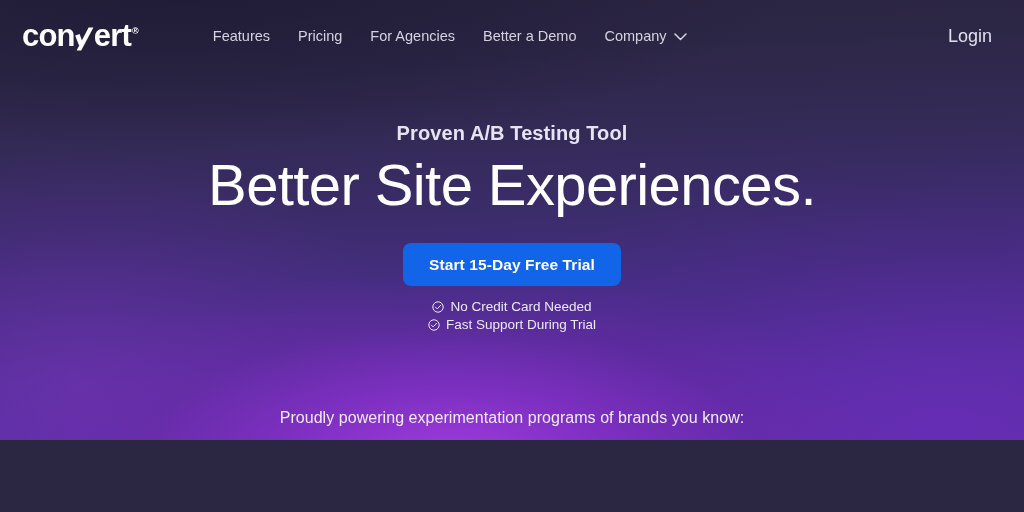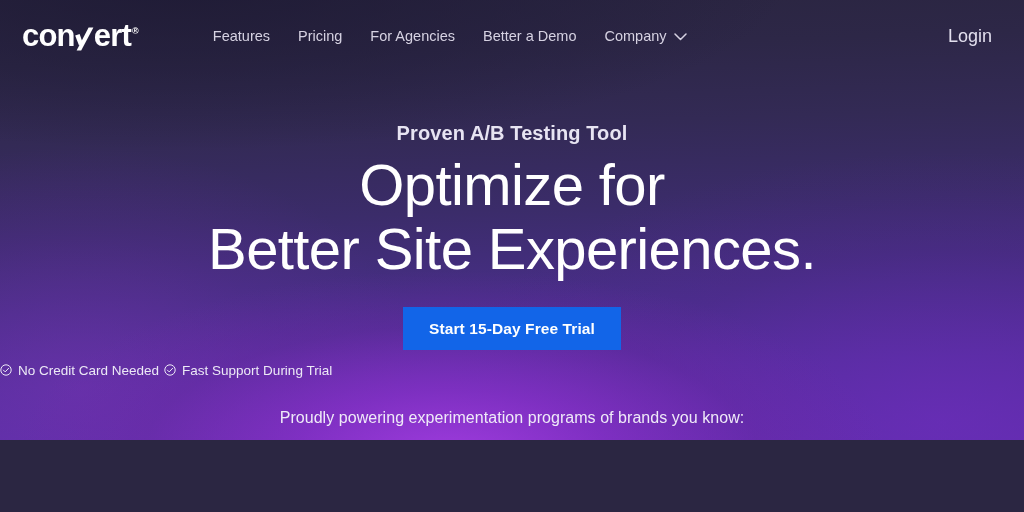--- a/index.html
+++ b/index.html
@@ -141,36 +141,36 @@
     line-height:1.1;
     letter-spacing:-0.6px;
   }
   .headline .line2{ display:block; }
 
   .cta-wrap{ margin-top:26px; display:flex; justify-content:center; }
   .cta{
     background:#1265e8;
     color:#ffffff;
     border:none;
-    border-radius:0;
+    border-radius:8px;
     font-family:"Liberation Sans", sans-serif;
     font-size:15.5px;
     font-weight:600;
     letter-spacing:0.1px;
     padding:0 26px;
     height:43px;
     line-height:43px;
     cursor:pointer;
     white-space:nowrap;
   }
 
   .perks{
     margin-top:14px;
     display:flex;
-    flex-direction:row;
+    flex-direction:column;
     align-items:center;
     gap:5px;
   }
   .perk{
     display:flex;
     align-items:center;
     gap:6px;
     color:#ece9f6;
     font-size:13.5px;
     font-weight:400;
@@ -243,21 +243,20 @@
       <div class="login">Login</div>
     </div>
 
   </header>
 
   <section class="hero">
 
     <div class="eyebrow">Proven A/B Testing Tool</div>
 
     <h1 class="headline">
-      <span>Optimize for</span>
       <span class="line2">Better Site Experiences.</span>
     </h1>
 
     <div class="cta-wrap">
       <button class="cta">Start 15-Day Free Trial</button>
     </div>
 
     <div class="perks">
 
       <div class="perk">

